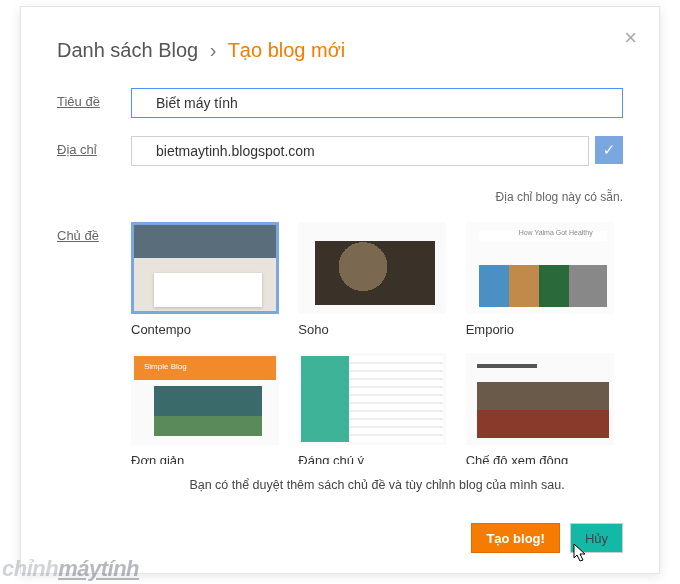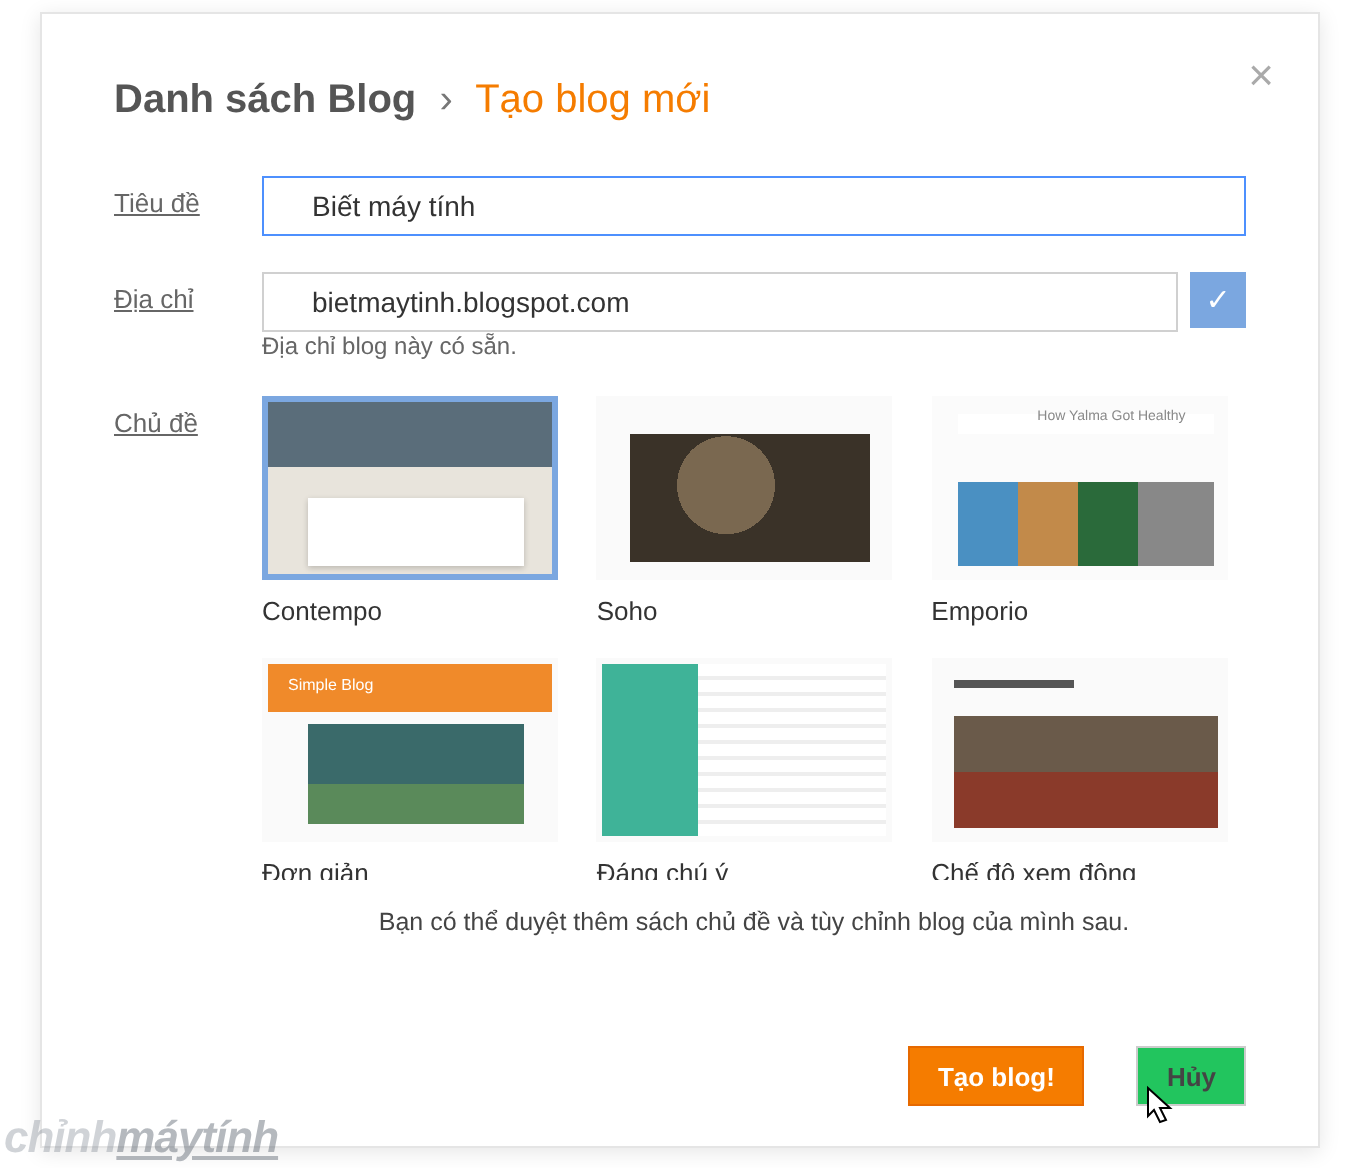--- a/index.html
+++ b/index.html
@@ -1,40 +1,40 @@
 <!DOCTYPE html>
 <html><head>
 <meta charset="utf-8">
 <style>
 * { box-sizing: border-box; margin: 0; padding: 0; }
 body { font-family: Arial, sans-serif; background: #fff; width: 680px; height: 584px; position: relative; overflow: hidden; }
 .dialog { position: absolute; left: 20px; top: 6px; right: 20px; bottom: 10px; background: #fff; border: 1px solid #e5e5e5; box-shadow: 0 2px 10px rgba(0,0,0,0.1); padding: 32px 36px 20px 36px; }
 .close-btn { position: absolute; top: 18px; right: 22px; color: #aaa; font-size: 22px; cursor: pointer; font-weight: 300; }
 .header { font-size: 20px; color: #555; margin-bottom: 26px; }
-.header .crumb { color: #555; font-weight: bold; }
+.header .crumb { color: #555; }
 .header .arrow { color: #777; margin: 0 6px; }
 .header .title { color: #f57c00; }
 .form-row { display: flex; margin-bottom: 18px; align-items: flex-start; }
 .form-label { width: 74px; color: #666; font-size: 13px; padding-top: 6px; flex-shrink: 0; text-decoration: underline; }
 .form-content { flex: 1; }
 .text-input { width: 100%; height: 30px; padding: 4px 24px; border: 1px solid #4d90fe; outline: none; font-size: 14px; color: #333; }
 .text-input.addr { border: 1px solid #d0d0d0; }
 .addr-row { display: flex; gap: 6px; justify-content: center; }
 .addr-input-wrap { flex: 1; }
 .check-badge { width: 28px; height: 28px; background: #7ba7e0; display: flex; align-items: center; justify-content: center; color: #fff; font-size: 15px; }
-.status-text { color: #666; font-size: 12px; margin-top: 0; }
+.status-text { text-align: right; color: #666; font-size: 12px; margin-top: 24px; }
 .themes-wrap { height: 242px; overflow-y: scroll; border: none; }
 .themes-grid { display: grid; grid-template-columns: 1fr 1fr 1fr; gap: 2px 10px; }
 .theme-item { }
 .theme-thumb { width: 148px; height: 92px; border: 3px solid transparent; background: #eee; position: relative; overflow: hidden; }
 .theme-thumb.selected { border-color: #7ba7e0; }
 .theme-name { font-size: 13px; color: #333; margin-top: 8px; margin-bottom: 14px; }
 .hint-text { text-align: center; font-size: 12.5px; color: #444; margin-top: 14px; }
-.footer { display: flex; justify-content: flex-end; gap: 26px; position: absolute; bottom: 20px; right: 36px; }
-.btn { height: 30px; padding: 0 14px; font-size: 13px; border: 1px solid #ccc; background: #22c55e; color: #444; cursor: pointer; font-weight: bold; }
+.footer { display: flex; justify-content: flex-end; gap: 10px; position: absolute; bottom: 20px; right: 36px; }
+.btn { height: 30px; padding: 0 14px; font-size: 13px; border: 1px solid #ccc; background: #14b8a6; color: #444; cursor: pointer; }
 .btn.primary { background: #f57c00; border-color: #e66900; color: #fff; font-weight: bold; }
 .watermark { position: absolute; left: 2px; bottom: 2px; font-size: 22px; font-weight: bold; font-style: italic; color: rgba(120,130,140,0.35); letter-spacing: -0.5px; }
 .watermark .wm2 { color: rgba(90,100,110,0.45); text-decoration: underline; }
 .cursor { position: absolute; bottom: 18px; right: 88px; pointer-events: none; }
 
 .th-contempo { background: linear-gradient(#5a6d7a 0 38%, #e8e4dc 38% 100%); }
 .th-contempo::after { content:''; position:absolute; left:20px; top:48px; width:108px; height:34px; background:#fff; box-shadow:0 1px 3px rgba(0,0,0,0.2); }
 .th-soho { background:#fafafa; }
 .th-soho::after { content:''; position:absolute; left:14px; top:16px; width:120px; height:64px; background: radial-gradient(circle at 40% 40%, #7a6850 0 30%, #3a3228 30% 100%); }
 .th-emporio { background:#fbfbfb; }

